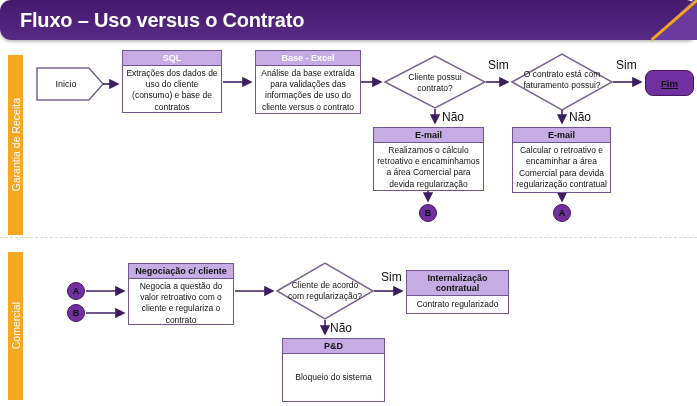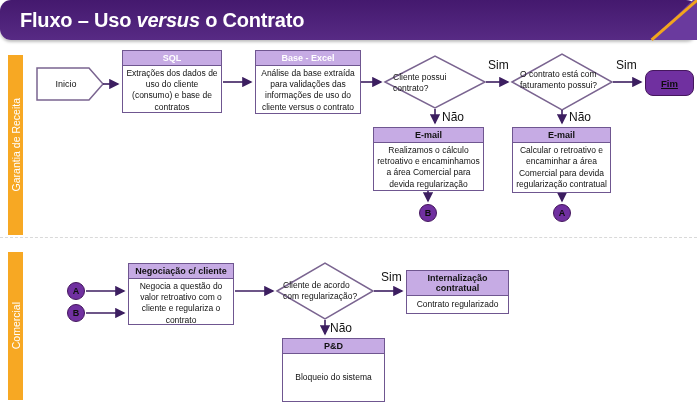--- a/index.html
+++ b/index.html
@@ -5,21 +5,21 @@
   * { margin:0; padding:0; box-sizing:border-box; }
   body { font-family:"Liberation Sans", sans-serif; background:#fff; }
   .page { position:relative; width:697px; height:406px; background:#ffffff; overflow:hidden; }
 
   
   .band { position:absolute; left:0; top:0; width:697px; height:40px;
           background:linear-gradient(180deg,#44196e 0%, #572a84 100%);
           box-shadow:0 2px 3px rgba(0,0,0,.25);border-radius:11px; }
   .band-title { position:absolute; left:20px; top:0; height:40px; display:flex; align-items:center;
           color:#ffffff; font-size:20px; font-weight:bold; letter-spacing:-0.2px; white-space:pre; }
-  .band-title .it { font-style:italic; }
+  .band-title .it { }
   .corner-tri { position:absolute; left:646px; top:0; width:51px; height:40px;
           background:#6a3a9e; clip-path:polygon(10% 100%, 92% 0%, 100% 0%, 100% 100%); }
   .corner-line { position:absolute; left:644px; top:18px; width:62px; height:3px;
           background:#f2a51d; transform:rotate(-41deg); }
 
   
   .lane-bar { position:absolute; left:8px; width:15px; background:#f7a823;
           display:flex; align-items:center; justify-content:center; }
   .lane-bar span { writing-mode:vertical-rl; transform:rotate(180deg);
           color:#ffffff; font-size:10.5px; white-space:nowrap; }
@@ -42,21 +42,21 @@
   #box-sql           { left:122px; top:50px;  width:100px; height:63px; }
   #box-base          { left:255px; top:50px;  width:106px; height:64px; }
   #box-email-left    { left:373px; top:127px; width:111px; height:64px; }
   #box-email-right   { left:512px; top:127px; width:99px;  height:66px; }
   #box-negociacao    { left:128px; top:263px; width:106px; height:62px; }
   #box-internalizacao{ left:406px; top:270px; width:103px; height:44px; }
   #box-ped           { left:282px; top:338px; width:103px; height:64px; }
 
   
   .dtext { position:absolute; display:flex; align-items:center; justify-content:center;
-          text-align:left; font-size:8.5px; line-height:1.3; color:#111; }
+          text-align:center; font-size:8.5px; line-height:1.3; color:#111; }
   #dtext1 { left:393px; top:62px;  width:84px; height:42px; }
   #dtext2 { left:520px; top:57px;  width:84px; height:46px; }
   #dtext3 { left:283px; top:270px; width:84px; height:42px; }
 
   
   .inicio-label { position:absolute; left:38px; top:70px; width:56px; height:28px;
           display:flex; align-items:center; justify-content:center; font-size:9px; color:#111; }
   .fim { position:absolute; left:645px; top:70px; width:49px; height:26px;
           background:#7030a0; border:1px solid #45175e; border-radius:8px;
           display:flex; align-items:center; justify-content:center;

